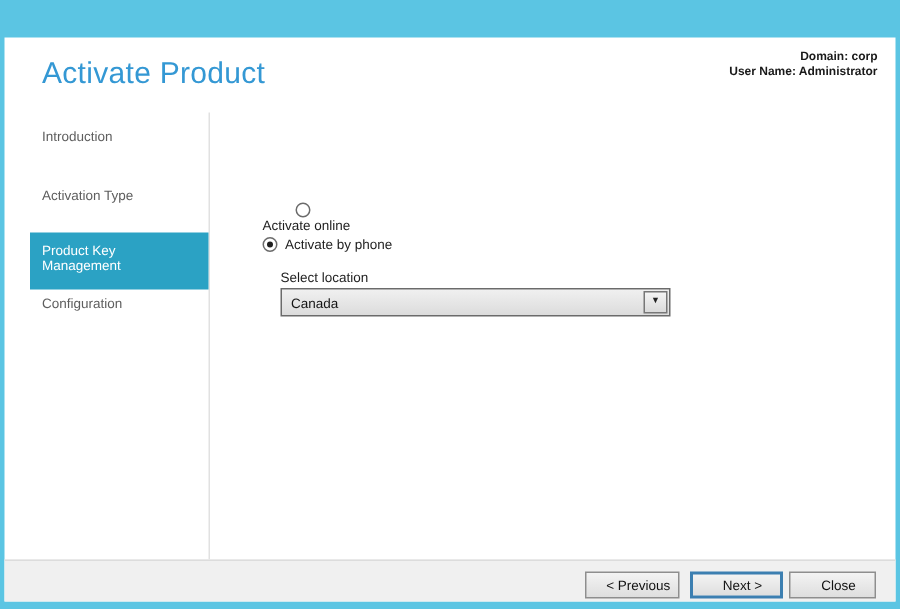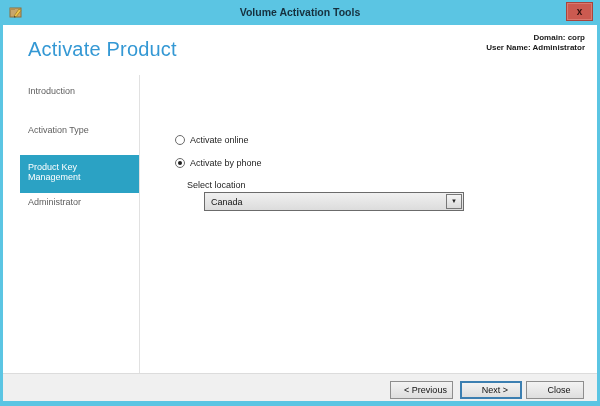--- a/index.html
+++ b/index.html
@@ -61,37 +61,37 @@
   }
 
   
   .description {
     position:absolute; left:172px; top:59px; width:409px;
     font-size:9px; line-height:12.2px; color:#1E1E1E;
   }
   .radio-row {
     position:absolute; left:172px; display:flex; align-items:center; cursor:default;
   }
-  .radio-row.r1 { top:110px; }
+  .radio-row.r1 { top:110px;flex-direction:column; }
   .radio-row.r2 { top:133px; }
   .radio-circle {
     width:10px; height:10px; border:1px solid #6B6B6B; border-radius:50%;
     background:#fff; margin-right:5px; position:relative; flex:0 0 auto;
   }
   .radio-circle.selected::after {
     content:""; position:absolute; left:2px; top:2px; width:4px; height:4px;
     border-radius:50%; background:#1F1F1F;
   }
   .radio-label { font-size:9px; color:#1E1E1E; }
 
   .select-label {
     position:absolute; left:184px; top:155px; font-size:9px; color:#1E1E1E;
   }
   .dropdown {
-    position:absolute; left:201px; top:167px; width:260px; height:19px;
+    position:absolute; left:184px; top:167px; width:260px; height:19px;
     border:1px solid #6B6B6B;
     background:linear-gradient(#F0F0F0,#DCDCDC);
     display:flex; align-items:center; cursor:default;gap:12px;
   }
   .dropdown .value { flex:1; font-size:9px; color:#141414; padding-left:6px; }
   .dropdown .arrow-btn {
     width:16px; height:15px; margin:1px 1px 1px 0;
     border:1px solid #777777; background:linear-gradient(#F4F4F4,#DADADA);
     font-size:6px; color:#222; text-align:center; line-height:13px;
   }
@@ -114,46 +114,34 @@
   }
   .btn.prev  { left:387px; width:63px; }
   .btn.next  { left:457px; width:62px; border:2px solid #3C7FB1; line-height:14px; }
   .btn.close { left:523px; width:58px; }
 </style>
 </head>
 <body>
 
 <div class="window">
 
-  <div class="titlebar">
-    <span class="app-icon">
-      <svg width="14" height="14" viewBox="0 0 14 14">
-        <rect x="1" y="3" width="11" height="9" fill="#C8A66B" stroke="#8A6F3C" stroke-width="1"></rect>
-        <rect x="1" y="3" width="5" height="2" fill="#B08F52"></rect>
-        <path d="M5 11 L10 4 L12 5.5 L7 12 Z" fill="#F2C84B" stroke="#9E7F2A" stroke-width="0.8"></path>
-        <path d="M5 11 L7 12 L5 12.5 Z" fill="#3A3A3A"></path>
-      </svg>
-    </span>
-    <div class="title">Volume Activation Tools</div>
-    <div class="close-btn">x</div>
-  </div>
 
   <div class="frame">
 
     <div class="page-title">Activate Product</div>
     <div class="session-info">
       <div>Domain: corp</div>
       <div>User Name: Administrator</div>
     </div>
 
     <div class="divider-v"></div>
     <div class="nav-item i1">Introduction</div>
     <div class="nav-item i2">Activation Type</div>
     <div class="nav-active">Product Key Management</div>
-    <div class="nav-item i4">Administrator</div>
+    <div class="nav-item i4">Configuration</div>
 
 
     <div class="radio-row r1">
       <span class="radio-circle"></span>
       <span class="radio-label">Activate online</span>
     </div>
 
     <div class="radio-row r2">
       <span class="radio-circle selected"></span>
       <span class="radio-label">Activate by phone</span>

